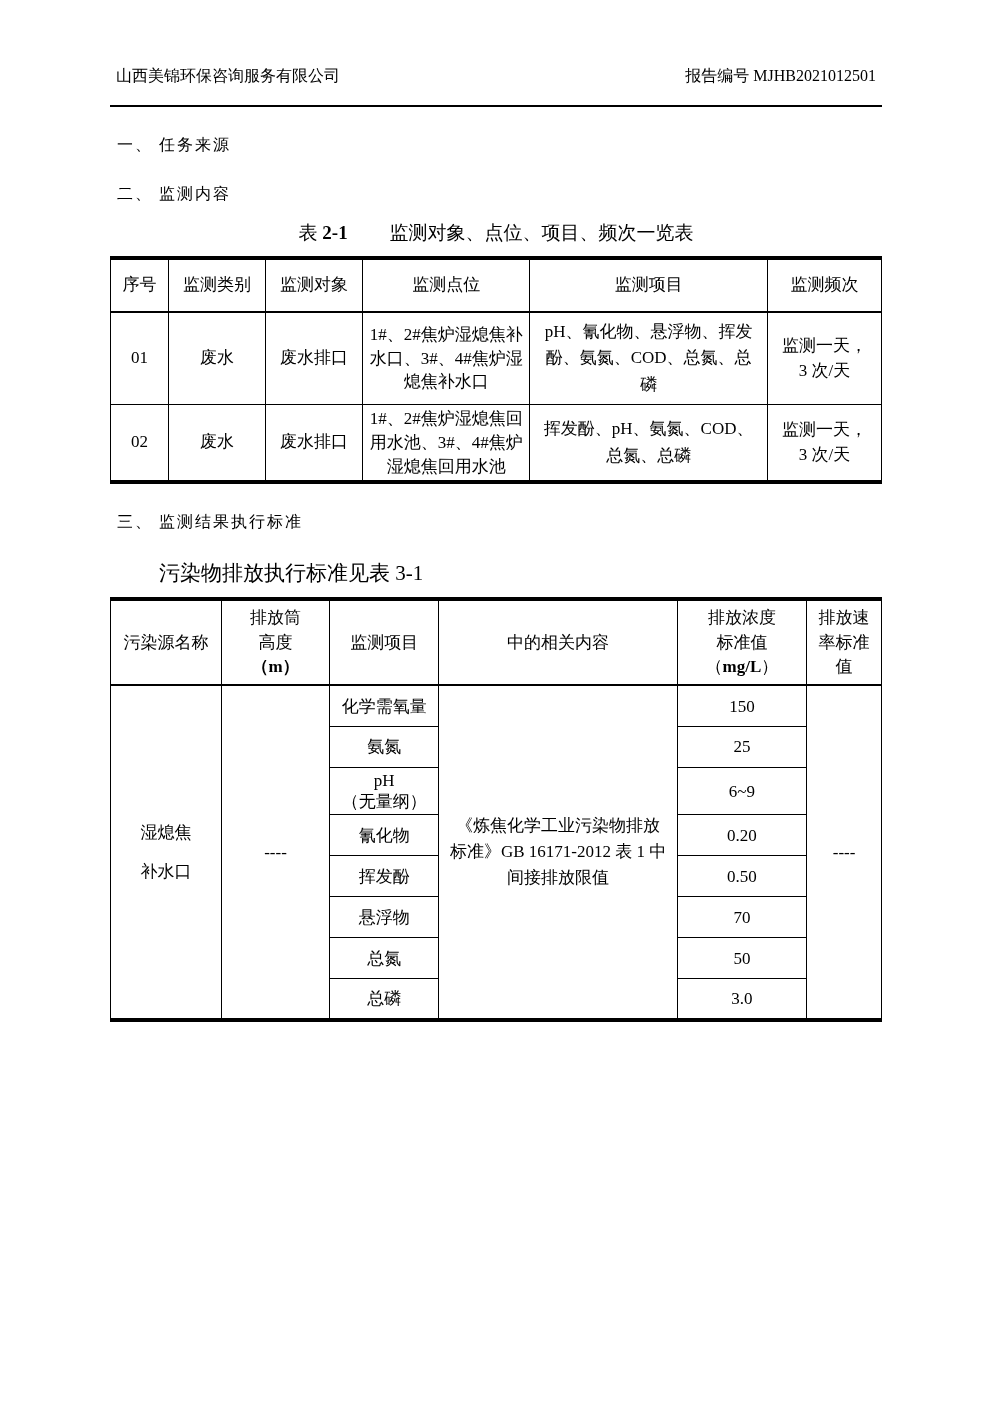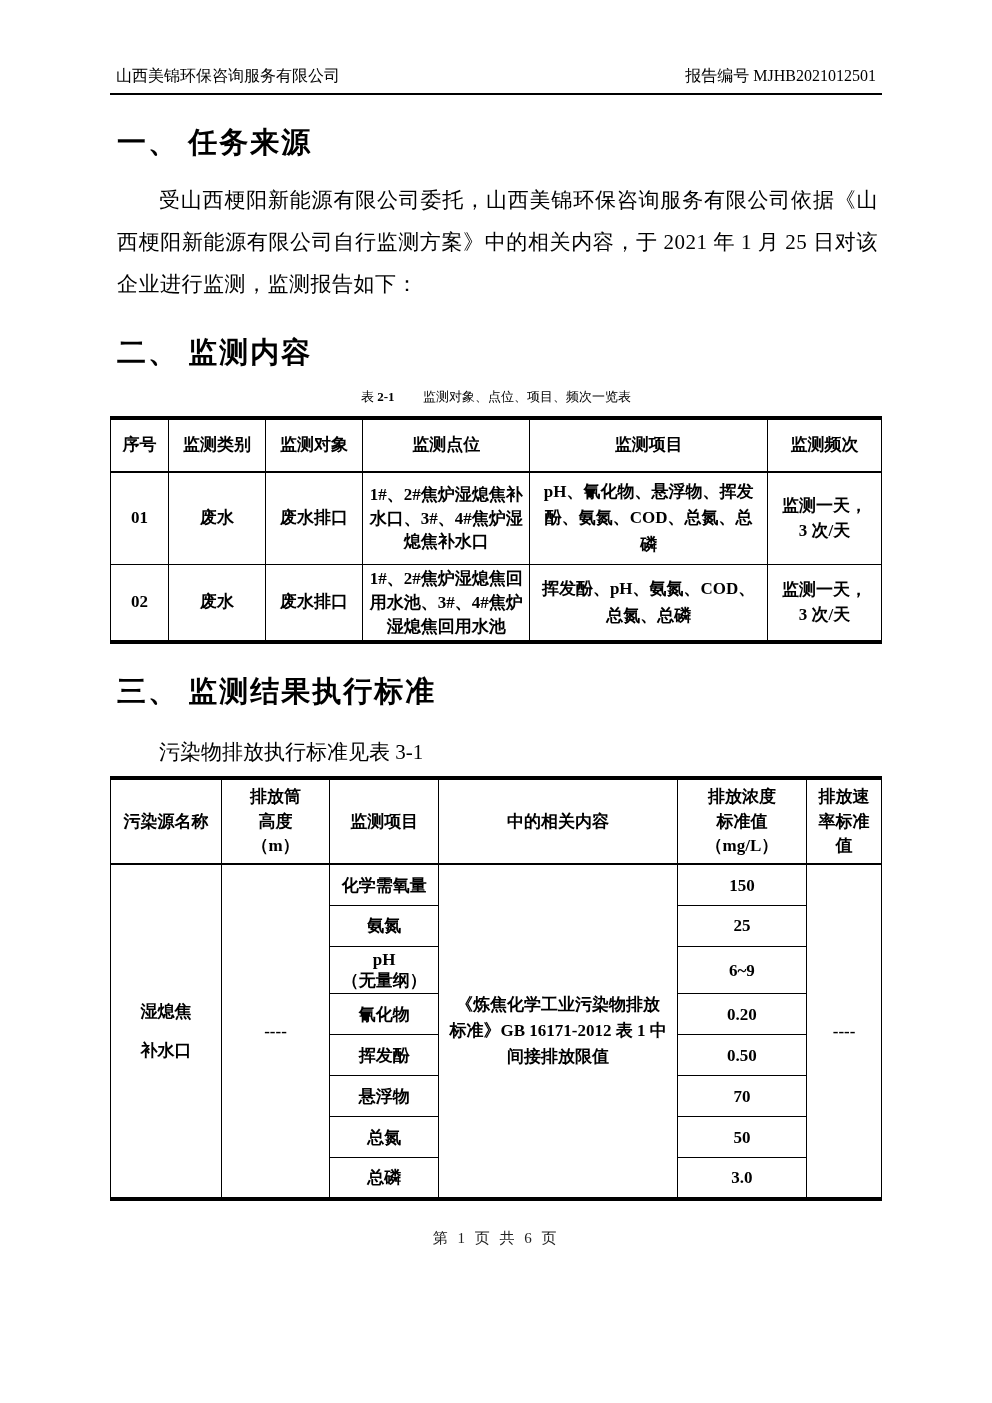--- a/index.html
+++ b/index.html
@@ -13,28 +13,28 @@
     font-family: "Liberation Serif", "DejaVu Serif", serif;
     padding: 66px 110px 0 110px;
     position: relative;
   }
   
   .doc-header {
     display: flex;
     justify-content: space-between;
     align-items: flex-start;
     font-size: 16px;
-    padding: 0 6px 6px 6px;
+    padding: 0 6px 18px 6px;
     border-bottom: 2px solid #000;
     gap: 28px;
   }
   
   h1.sec {
-    font-size: 29px;
-    font-weight: bold;
+    font-size: 16px;
+    font-weight: normal;
     letter-spacing: 2px;
     margin-top: 28px;
     padding-left: 7px;
   }
   
   p.body {
     font-size: 21px;
     line-height: 2.0;
     text-align: justify;
     text-indent: 2em;
@@ -44,38 +44,38 @@
   }
   p.lead {
     font-size: 21px;
     text-indent: 2em;
     margin-top: 26px;
     padding-left: 7px;
   }
   
   .caption {
     text-align: center;
-    font-size: 13px;
+    font-size: 19px;
     margin-top: 15px;
   }
   .caption .num { font-weight: bold; }
   .caption .gap { display: inline-block; width: 2.2em; }
   
   table {
     width: 100%;
     border-collapse: collapse;
     text-align: center;
     font-size: 17px;
     margin-top: 10px;
     border: solid #000;
     border-width: 4px 1px 4px 1px;
   }
   th, td {
     border: 1px solid #000;
-    font-weight: bold;
+    font-weight: normal;
     vertical-align: middle;
     padding: 3px 4px;
     line-height: 1.45;
   }
   thead th { border-bottom: 2px solid #000; }
   .t21 thead th { height: 54px; }
   .t21 td { height: 74px; }
   .t21 td.pointcell { padding: 2px 6px; line-height: 1.4; }
   .t21 td.itemscell { padding: 6px 8px; line-height: 1.55; }
   .t31 thead th { height: 86px; line-height: 1.45; }
@@ -96,21 +96,20 @@
 <body>
 
 <div class="page">
 
   <div class="doc-header">
     <span>山西美锦环保咨询服务有限公司</span>
     <span>报告编号 MJHB2021012501</span>
   </div>
 
   <h1 class="sec">一、 任务来源</h1>
-  <p class="body">受山西梗阳新能源有限公司委托，山西美锦环保咨询服务有限公司依据《山西梗阳新能源有限公司自行监测方案》中的相关内容，于 2021 年 1 月 25 日对该企业进行监测，监测报告如下：</p>
 
   <h1 class="sec">二、 监测内容</h1>
 
   <div class="caption">
     <span><span>表</span> <span class="num">2-1</span></span><span class="gap"></span><span>监测对象、点位、项目、频次一览表</span>
   </div>
 
   <table class="t21">
     <colgroup>
       <col style="width:7.5%">
@@ -211,17 +210,14 @@
         <td class="pre">总氮</td>
         <td>50</td>
       </tr>
       <tr>
         <td class="pre">总磷</td>
         <td>3.0</td>
       </tr>
     </tbody>
   </table>
 
-  <div class="doc-footer">
-    <span>第 1 页 共 6 页</span>
-  </div>
 
 </div>
 
 </body></html>

